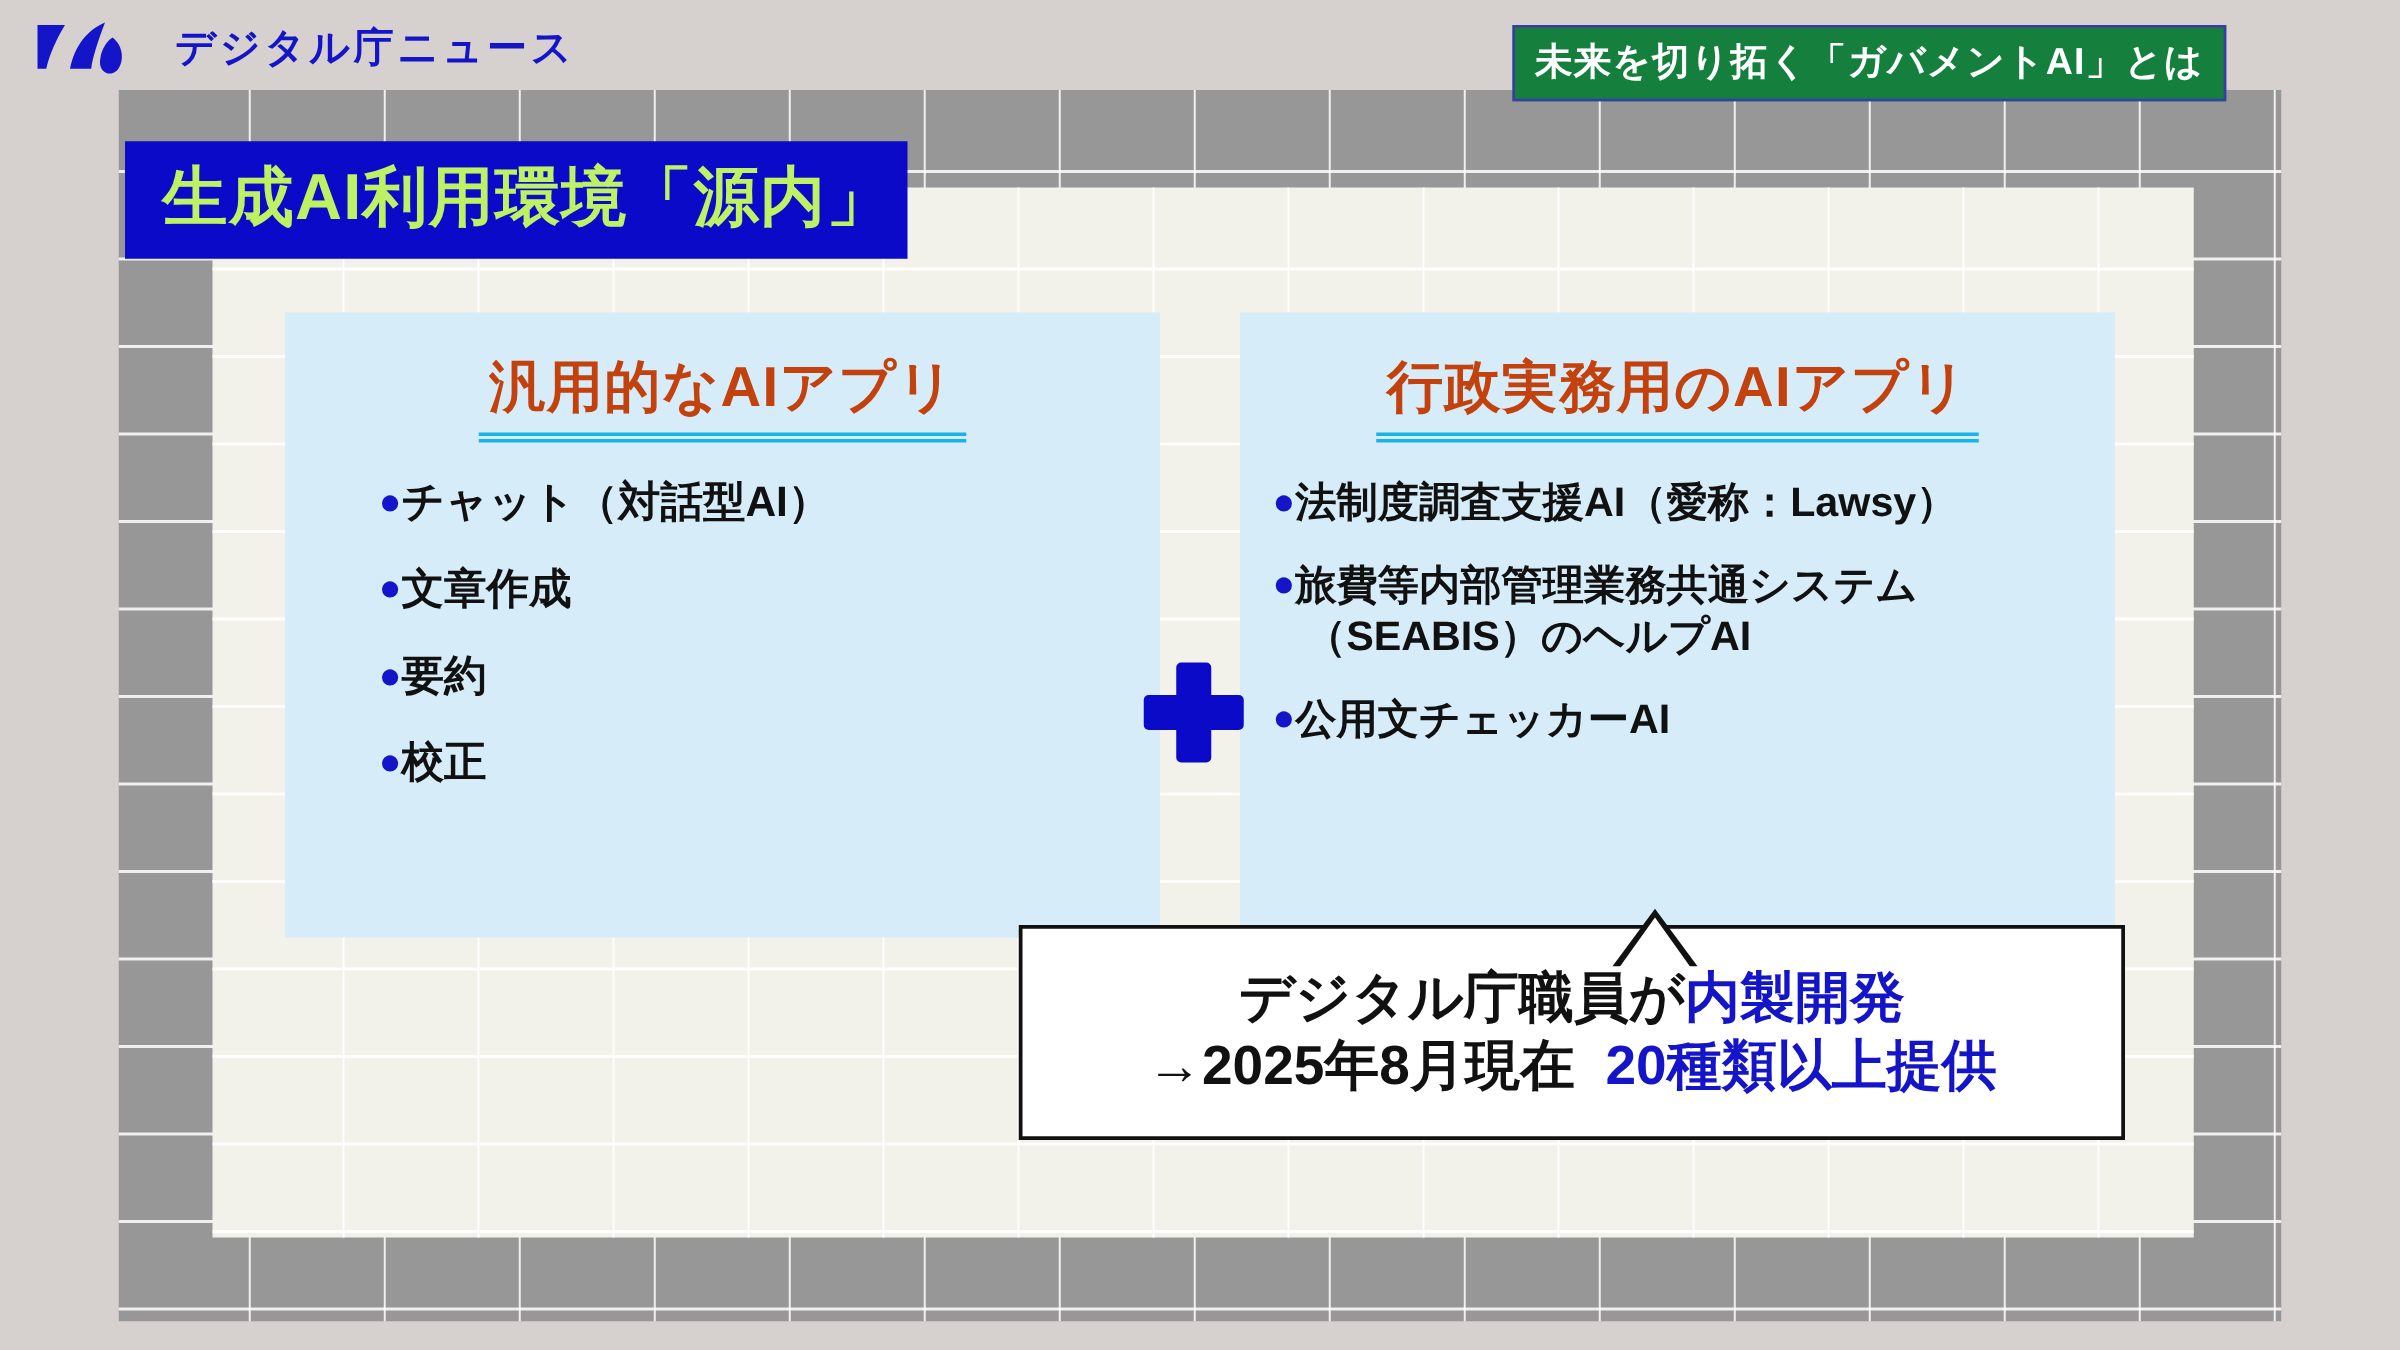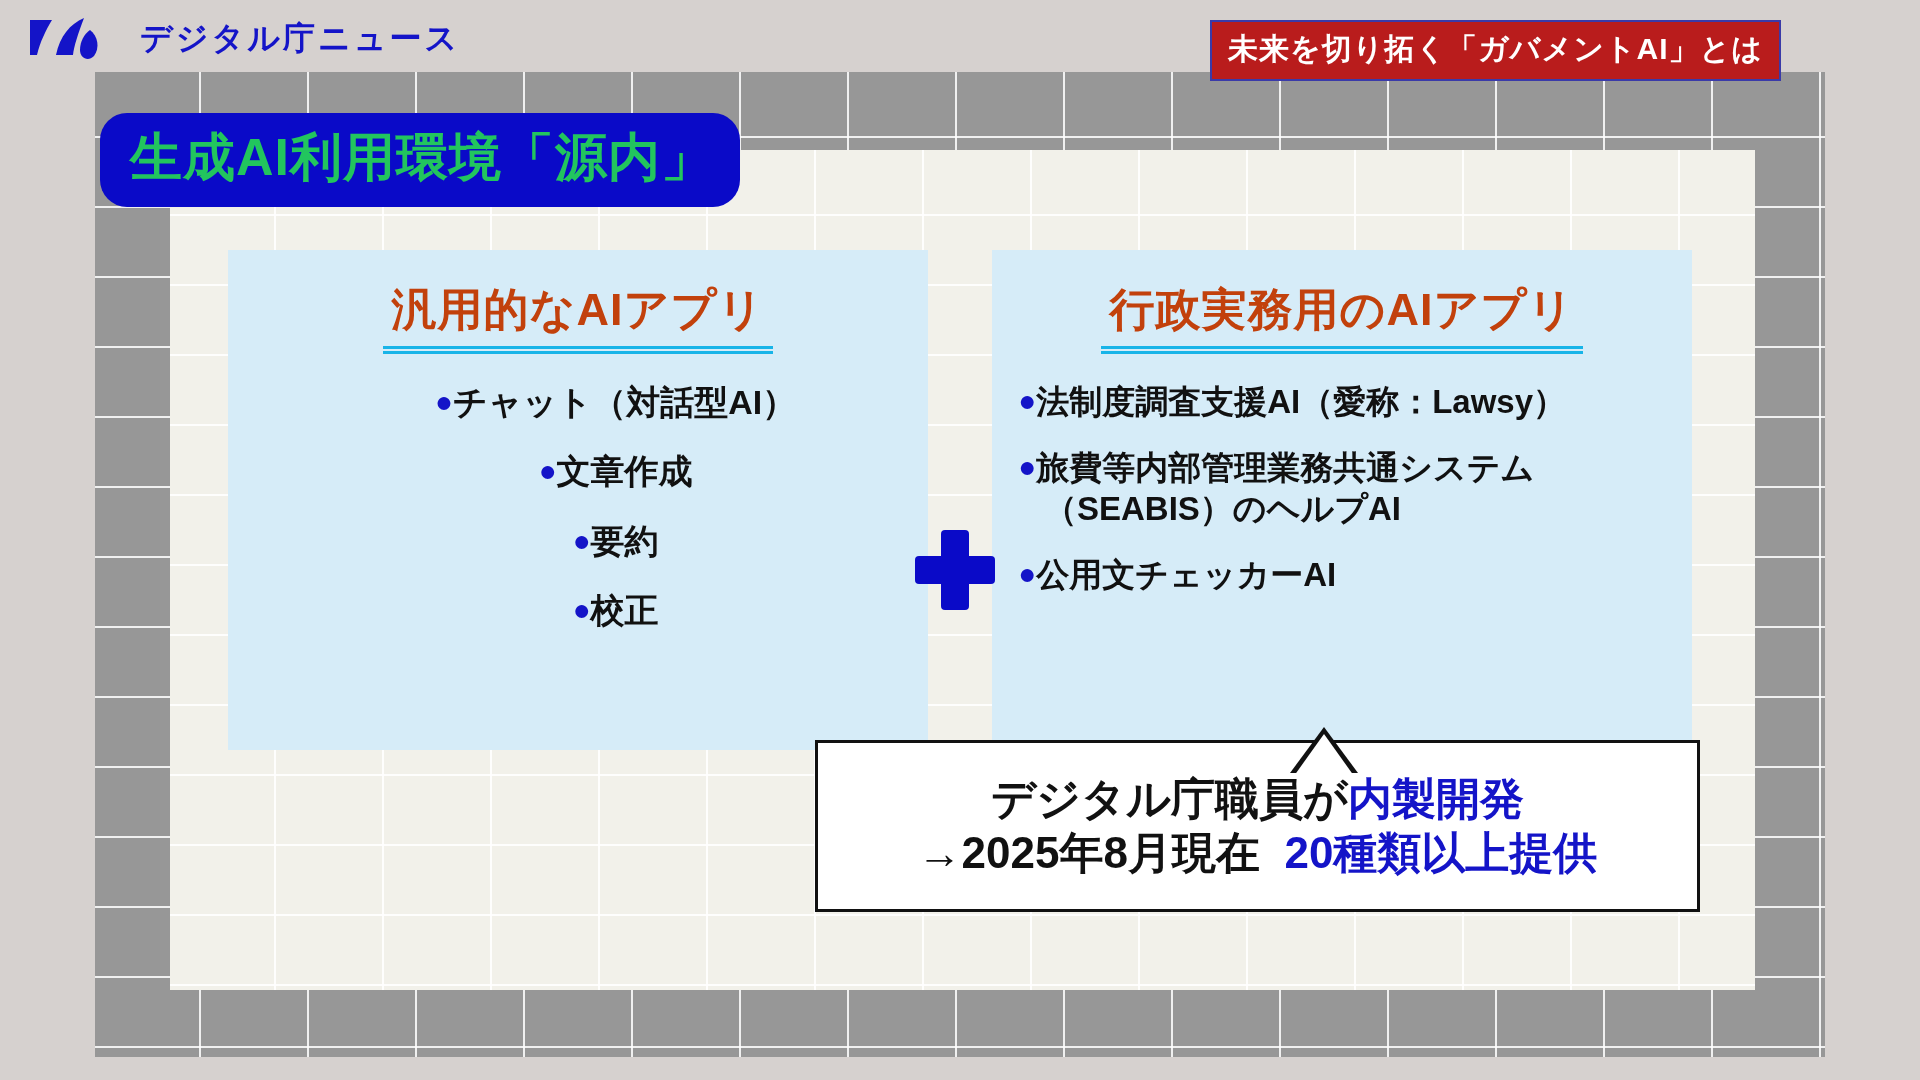--- a/index.html
+++ b/index.html
@@ -38,36 +38,35 @@
   .header{position:absolute;left:0;top:0;width:1782px;height:72px;}
   .logo{position:absolute;left:18px;top:8px;width:96px;height:62px;}
   .header-title{
     position:absolute;left:140px;top:17px;
     font-size:32px;font-weight:bold;color:#1414c8;
     letter-spacing:3px;
     white-space:nowrap;
   }
   .corner-badge{
     position:absolute;right:1px;top:20px;
-    background:#b91c1c;color:#fff;
+    background:#15803d;color:#fff;
     font-size:30px;font-weight:bold;
     padding:7px 16px 9px 16px;
     letter-spacing:1px;white-space:nowrap;
     border:2px solid #3a3aa8;
   }
 
   
   .main-title{
     position:absolute;left:100px;top:113px;
-    background:#0a0ac8;color:#22c55e;
+    background:#0a0ac8;color:#bef264;
     font-size:52px;font-weight:bold;
-    padding:10px 26px 14px 30px;
+    padding:10px 12px 14px 30px;
     letter-spacing:1px;white-space:nowrap;
     z-index:5;
-    border-radius:27px;
   }
 
   
   .panel{
     position:absolute;
     background:#d6ecf8;
     z-index:3;
   }
   .panel-left{left:228px;top:250px;width:700px;height:500px;}
   .panel-right{left:992px;top:250px;width:700px;height:500px;}
@@ -89,21 +88,21 @@
 
   .bullets{margin:0;padding:28px 0 0 0;list-style:none;}
   .bullets li{
     position:relative;
     color:#111;
     font-size:34px;font-weight:bold;
     line-height:1.22;
     margin:0 0 28px 0;
     white-space:nowrap;
   }
-  .panel-left .bullets{padding-left:75px;text-align:center;}
+  .panel-left .bullets{padding-left:75px;}
   .panel-right .bullets{padding-left:26px;}
   .panel-right .bullets li{font-size:33px;margin-bottom:26px;}
   .dot{color:#1414c8;font-size:30px;vertical-align:2px;}
   .cont-line{display:block;padding-left:26px;white-space:nowrap;}
 
   .nado{
     position:absolute;
     color:#111;font-size:28px;font-weight:bold;
   }
   .nado-left{left:686px;top:636px;}

